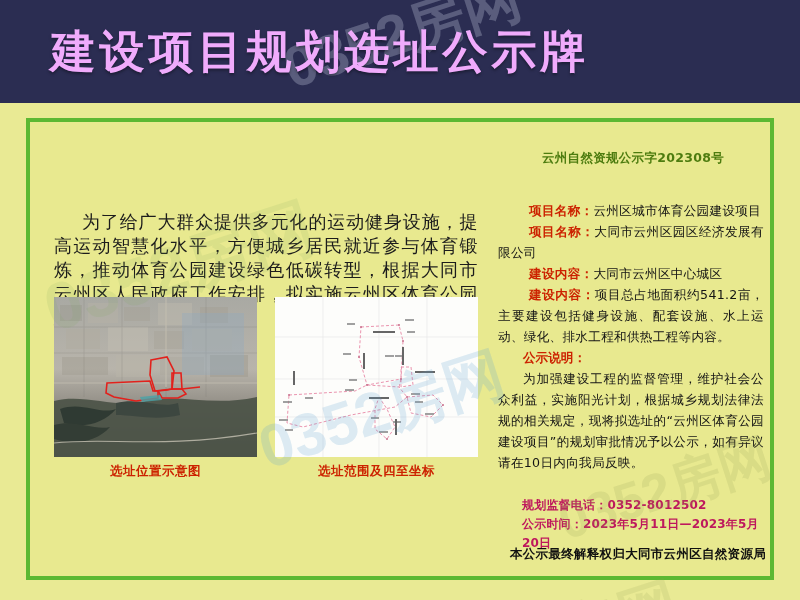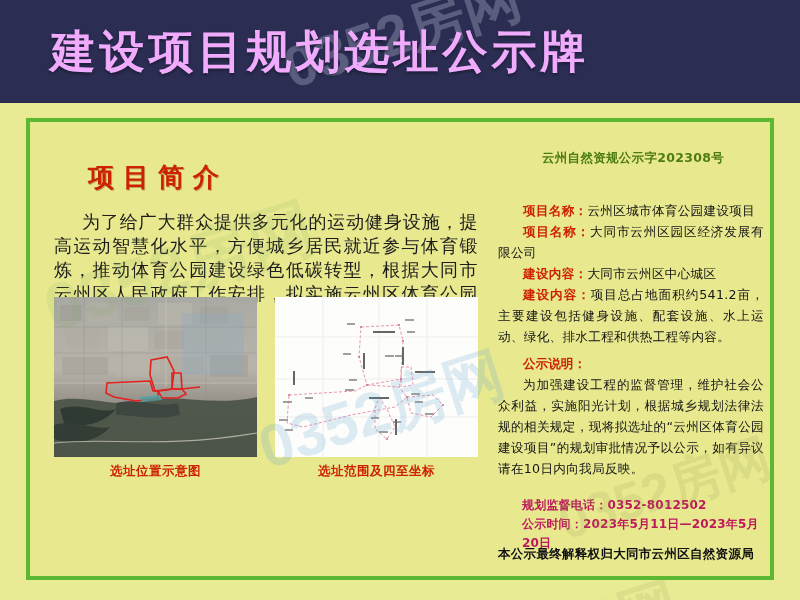--- a/index.html
+++ b/index.html
@@ -86,43 +86,42 @@
     position:absolute;left:0;top:28px;width:274px;text-align:center;
     color:#4d7c0f;font-size:12.5px;font-weight:bold;letter-spacing:.3px;
     font-family:"DejaVu Sans","Liberation Sans",sans-serif;
   }
   .fields{position:absolute;left:2px;top:78px;width:266px;}
   .field{
     color:#141414;font-size:12.6px;line-height:21px;text-align:justify;
     letter-spacing:.3px;margin-bottom:0;
     font-family:"DejaVu Sans","Liberation Sans",sans-serif;
   }
-  .field .lbl{color:#cc2200;font-weight:bold;}
+  .field .lbl{color:#cc2200;font-weight:bold;margin-left:6px;}
   .field.indent{text-indent:25px;}
   .field.para{text-indent:25px;}
 
   .notice-label{
     color:#cc2200;font-weight:bold;font-size:12.6px;line-height:21px;
     text-indent:25px;display:block;
     font-family:"DejaVu Sans","Liberation Sans",sans-serif;
-    margin-top:6px;
   }
 
   .contact{
     position:absolute;left:26px;top:374px;width:248px;
   }
   .contact div{
     color:#be185d;font-size:12px;line-height:19px;font-weight:bold;
     letter-spacing:.2px;
     font-family:"DejaVu Sans","Liberation Sans",sans-serif;
   }
   .footnote{
     position:absolute;left:0;top:424px;width:274px;
     color:#101010;font-size:12.5px;font-weight:bold;text-align:right;
-    padding-right:16px;box-sizing:border-box;letter-spacing:.3px;
+    padding-right:4px;box-sizing:border-box;letter-spacing:.3px;
     font-family:"DejaVu Serif","DejaVu Sans",serif;
   }
 </style>
 </head>
 <body>
 
 <div class="header">
   <div class="wm s1">
     <span>0352房网</span>
   </div>
@@ -133,21 +132,20 @@
 
   <div class="wm s2">
     <span>0352房网</span>
   </div>
 
   <div class="frame">
     <div class="cols">
 
       <div class="col-left">
 
-        <div class="brief-title">项目简介</div>
 
         <div class="brief-body">为了给广大群众提供多元化的运动健身设施，提高运动智慧化水平，方便城乡居民就近参与体育锻炼，推动体育公园建设绿色低碳转型，根据大同市云州区人民政府工作安排，拟实施云州区体育公园建设项目。</div>
 
         <div class="figures">
 
           <div class="fig f1">
             <div class="fig-img">
               <svg width="203" height="160" viewBox="0 0 203 160">
                 <defs>
                   <linearGradient id="gUrban" x1="0" y1="0" x2="0" y2="1">

